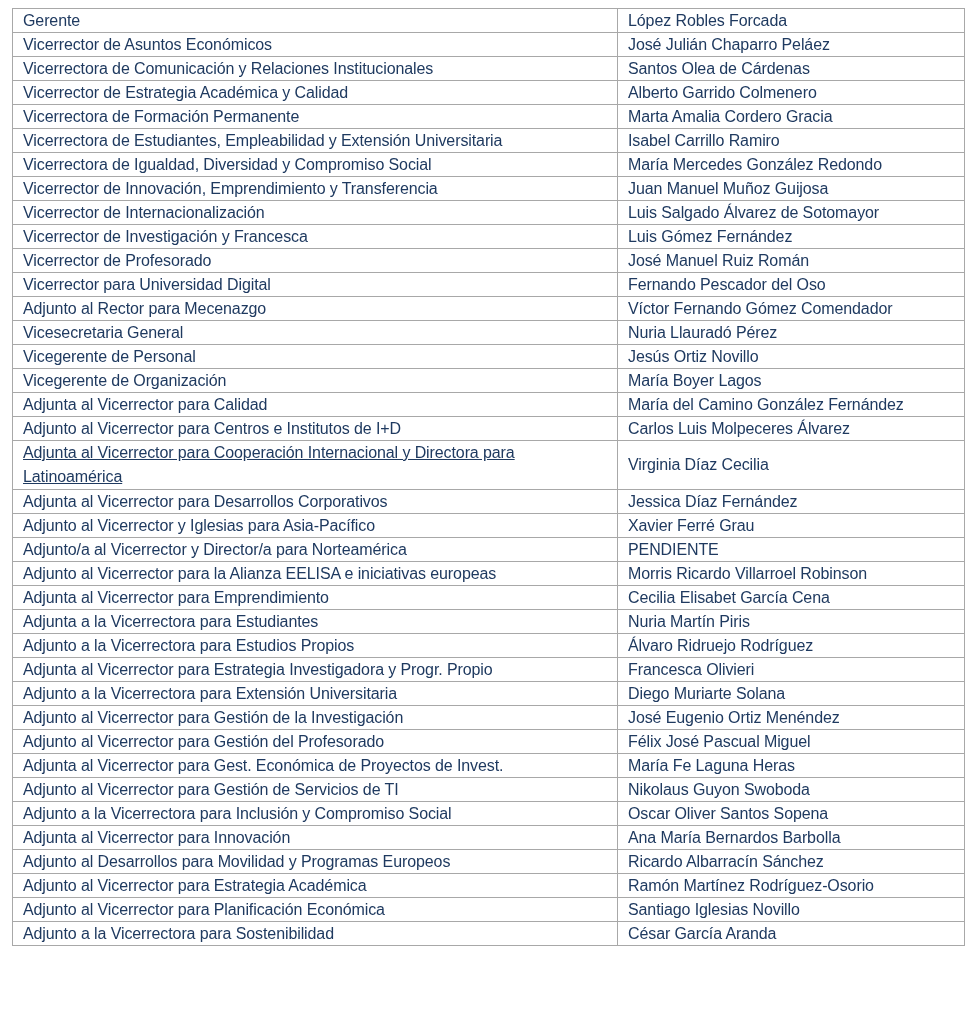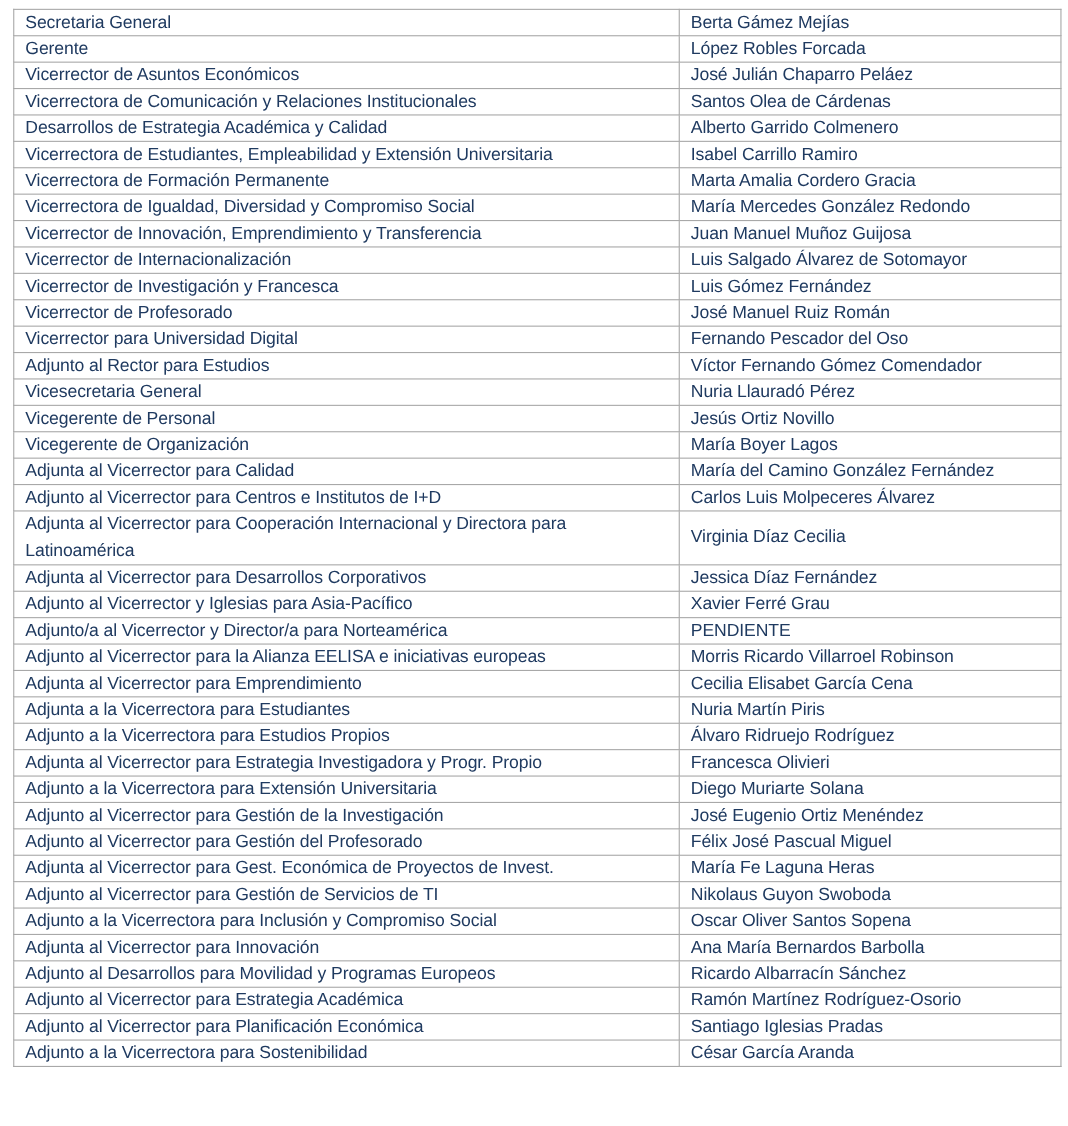--- a/index.html
+++ b/index.html
@@ -4,55 +4,51 @@
 <style>
   html, body { margin: 0; padding: 0; background: #ffffff; }
   body { width: 971px; height: 1024px; position: relative; overflow: hidden;
          font-family: "Liberation Sans", "DejaVu Sans", sans-serif; }
   #tbl { position: absolute; left: 12px; top: 8px; width: 953px;
          border-collapse: collapse; table-layout: fixed; }
   #tbl td { border: 1px solid #a8a8a8; color: #1f3a60; font-size: 16px;
             line-height: 22px; padding: 0 0 0 10px; height: 23px;
             vertical-align: middle; white-space: nowrap; letter-spacing: -0.1px; }
   #tbl td.pos { width: 594px; }
-  #tbl td.wrap { white-space: normal; line-height: 24px; }
+  #tbl td.wrap { white-space: normal; line-height: 24px; text-decoration: underline; }
   #tbl td.name { }
 </style>
 </head>
 <body>
 
 <table id="tbl">
   <tbody id="tbody">
-      <tr>
-        <td class="pos">Secretaria General</td>
-        <td class="name">Berta Gámez Mejías</td>
-      </tr>
       <tr>
         <td class="pos">Gerente</td>
         <td class="name">López Robles Forcada</td>
       </tr>
       <tr>
         <td class="pos">Vicerrector de Asuntos Económicos</td>
         <td class="name">José Julián Chaparro Peláez</td>
       </tr>
       <tr>
         <td class="pos">Vicerrectora de Comunicación y Relaciones Institucionales</td>
         <td class="name">Santos Olea de Cárdenas</td>
       </tr>
       <tr>
-        <td class="pos">Desarrollos de Estrategia Académica y Calidad</td>
+        <td class="pos">Vicerrector de Estrategia Académica y Calidad</td>
         <td class="name">Alberto Garrido Colmenero</td>
+      </tr>
+      <tr>
+        <td class="pos">Vicerrectora de Formación Permanente</td>
+        <td class="name">Marta Amalia Cordero Gracia</td>
       </tr>
       <tr>
         <td class="pos">Vicerrectora de Estudiantes, Empleabilidad y Extensión Universitaria</td>
         <td class="name">Isabel Carrillo Ramiro</td>
-      </tr>
-      <tr>
-        <td class="pos">Vicerrectora de Formación Permanente</td>
-        <td class="name">Marta Amalia Cordero Gracia</td>
       </tr>
       <tr>
         <td class="pos">Vicerrectora de Igualdad, Diversidad y Compromiso Social</td>
         <td class="name">María Mercedes González Redondo</td>
       </tr>
       <tr>
         <td class="pos">Vicerrector de Innovación, Emprendimiento y Transferencia</td>
         <td class="name">Juan Manuel Muñoz Guijosa</td>
       </tr>
       <tr>
@@ -65,21 +61,21 @@
       </tr>
       <tr>
         <td class="pos">Vicerrector de Profesorado</td>
         <td class="name">José Manuel Ruiz Román</td>
       </tr>
       <tr>
         <td class="pos">Vicerrector para Universidad Digital</td>
         <td class="name">Fernando Pescador del Oso</td>
       </tr>
       <tr>
-        <td class="pos">Adjunto al Rector para Estudios</td>
+        <td class="pos">Adjunto al Rector para Mecenazgo</td>
         <td class="name">Víctor Fernando Gómez Comendador</td>
       </tr>
       <tr>
         <td class="pos">Vicesecretaria General</td>
         <td class="name">Nuria Llauradó Pérez</td>
       </tr>
       <tr>
         <td class="pos">Vicegerente de Personal</td>
         <td class="name">Jesús Ortiz Novillo</td>
       </tr>
@@ -162,20 +158,20 @@
       <tr>
         <td class="pos">Adjunto al Desarrollos para Movilidad y Programas Europeos</td>
         <td class="name">Ricardo Albarracín Sánchez</td>
       </tr>
       <tr>
         <td class="pos">Adjunto al Vicerrector para Estrategia Académica</td>
         <td class="name">Ramón Martínez Rodríguez-Osorio</td>
       </tr>
       <tr>
         <td class="pos">Adjunto al Vicerrector para Planificación Económica</td>
-        <td class="name">Santiago Iglesias Pradas</td>
+        <td class="name">Santiago Iglesias Novillo</td>
       </tr>
       <tr>
         <td class="pos">Adjunto a la Vicerrectora para Sostenibilidad</td>
         <td class="name">César García Aranda</td>
       </tr>
     </tbody>
 </table>
 
 </body></html>

